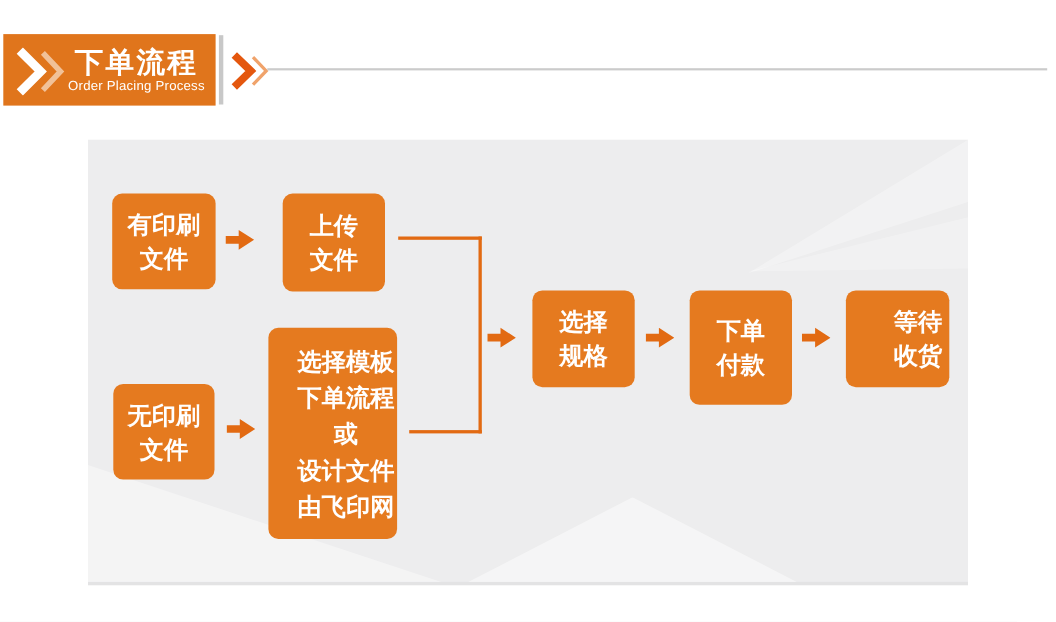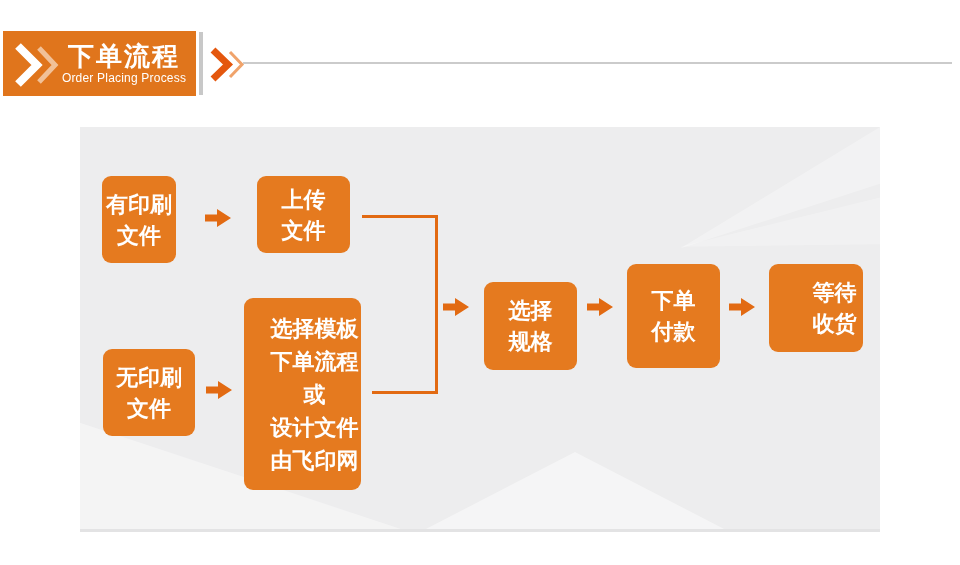--- a/index.html
+++ b/index.html
@@ -51,25 +51,25 @@
     position:absolute;background:var(--box);border-radius:9px;color:var(--white);
     display:flex;flex-direction:column;align-items:center;justify-content:center;
     font-size:22px;font-weight:bold;text-align:center;
   }
   .fbox span{display:block;line-height:31px;white-space:nowrap;}
   .fbox.tall span{line-height:33px;}
   .arrow{position:absolute;width:26px;height:22px;}
   .arrow svg{display:block;}
   .cline{position:absolute;background:var(--arrow);}
   
-  .b0{left:22px;top:49px;width:74px;height:87px;}
-  .b1{left:177px;top:49px;width:93px;height:77px;}
+  .b0{left:22px;top:49px;width:94px;height:87px;}
+  .b1{left:177px;top:49px;width:93px;height:89px;}
   .b2{left:23px;top:222px;width:92px;height:87px;}
   .b3{left:164px;top:171px;width:117px;height:192px;padding-left:24px;}
-  .b4{left:404px;top:155px;width:93px;height:88px;}
+  .b4{left:404px;top:137px;width:93px;height:88px;}
   .b5{left:547px;top:137px;width:93px;height:104px;}
   .b6{left:689px;top:137px;width:94px;height:88px;padding-left:37px;}
   .a0{left:125px;top:80px;}
   .a1{left:126px;top:252px;}
   .a2{left:363px;top:169px;}
   .a3{left:507px;top:169px;}
   .a4{left:649px;top:169px;}
   .l-top{left:282px;top:88px;width:76px;height:3px;}
   .l-vert{left:355px;top:88px;width:3px;height:179px;}
   .l-bottom{left:292px;top:264px;width:66px;height:3px;}

